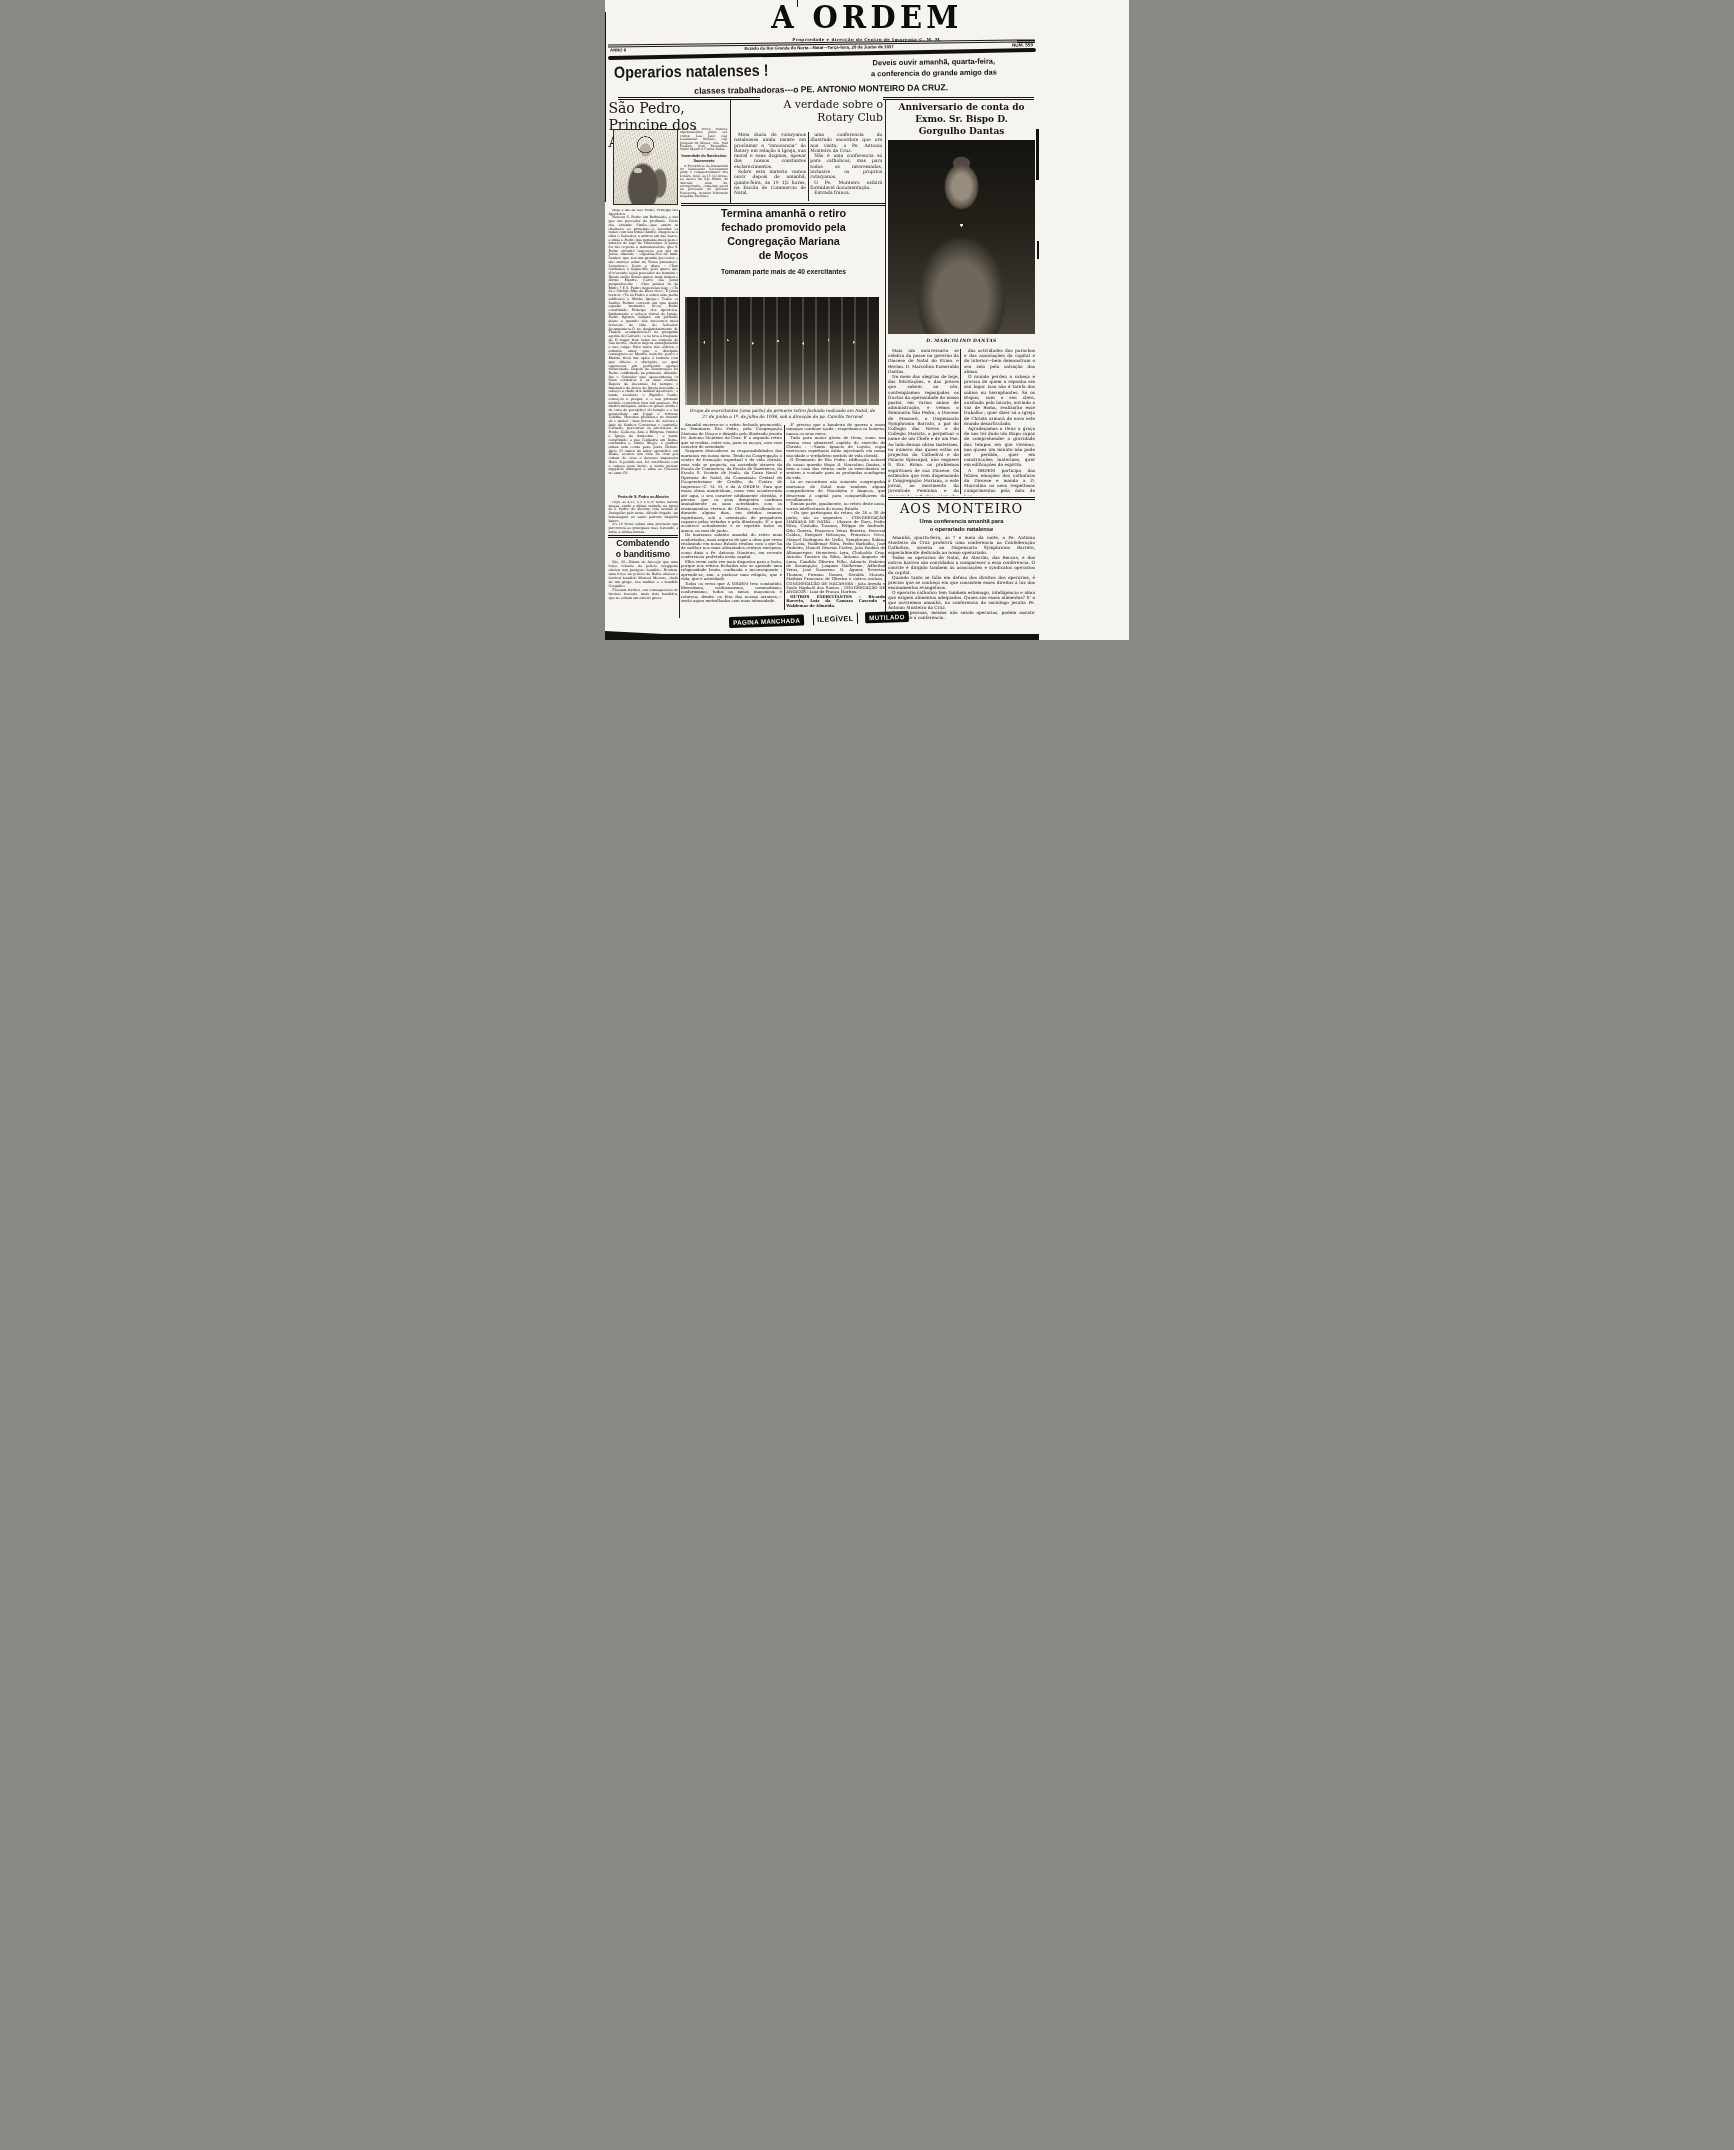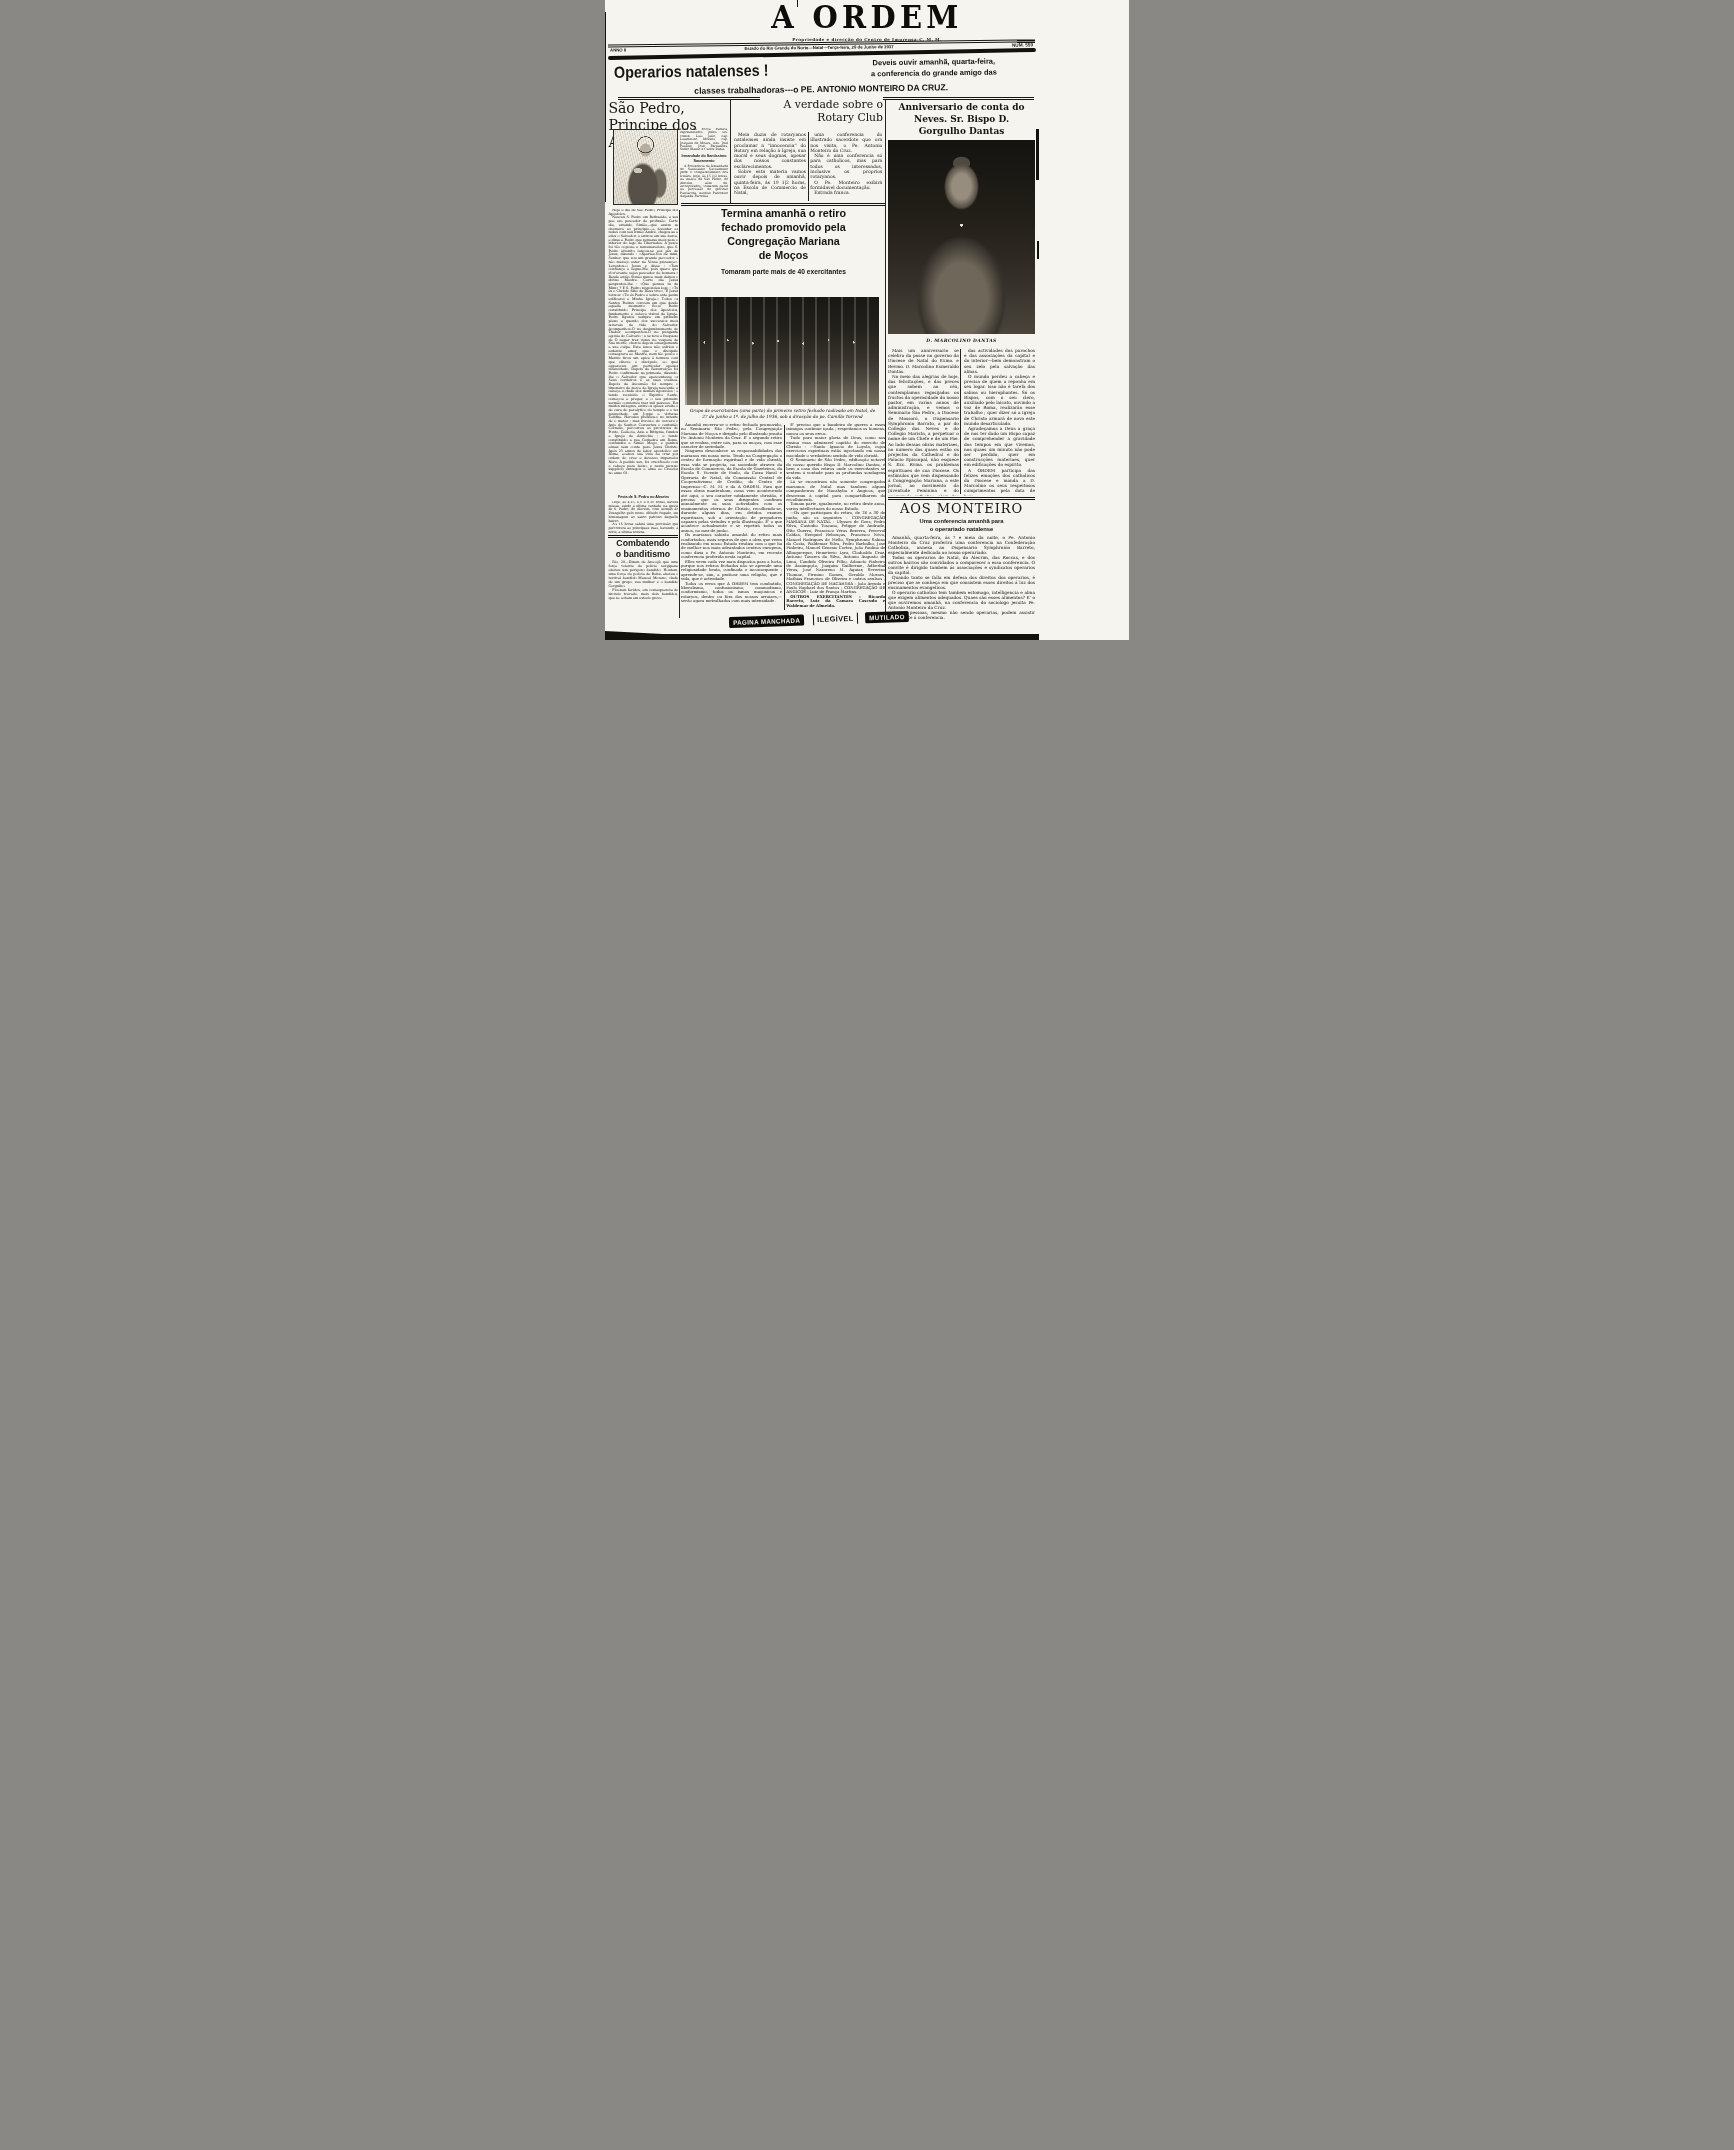--- a/index.html
+++ b/index.html
@@ -210,21 +210,21 @@
       <p>Lá se encontram não somente congregados marianos de Natal mas tambem alguns companheiros de Macahyba e Angicos, que desceram á capital para compartilharem do recolhimento.</p>
       <p>Tomam parte, igualmente, no retiro deste anno, varios intellectuaes do nosso Estado.</p>
       <p>—Os que participam do retiro, de 26 a 30 de junho, são os seguintes : CONGREGAÇÃO MARIANA DE NATAL : Ulysses de Goes, Pedro Silva, Custodio Toscano, Felippe de Andrade, Otto Guerra, Francisco Véras Bezerra, Perceval Caldas, Ezequiel Rebouças, Francisco Néco, Manoel Rodrigues de Mello, Symphronio Sabino da Costa, Waldemar Silva, Pedro Barbalho, José Pinheiro, Manoel Genesio Cortez, João Paulino de Albuquerque, Hemeterio Lyra, Clodoaldo Cruz, Antonio Tavares da Silva, Antonio Augusto de Lima, Candido Oliveira Filho, Adaucto Pinheiro de Assumpção, Joaquim Guilherme, Adherbal Véras, José Nazareno M. Aguiar, Severino Thomaz, Firmino Gomes, Geraldo Moraes, Mathias Francisco de Oliveira e outros avulsos ; CONGREGAÇÃO DE MACAHYBA : João Arruda e Paulo Raphael dos Santos ; CONGREGAÇÃO DE ANGICOS : Luiz de França Martins.</p>
       <p style="font-weight:bold;">OUTROS EXERCITANTES : Ricardo Barreto, Luiz da Camara Cascudo e Waldemar de Almeida.</p>
     </div>
   </div>
   <div class="abs vrule" style="left:179px;top:425px;height:185px;"></div>
 
   <div class="abs ann-head head-serif" style="left:283px;top:102px;width:147px;">
     <div>Anniversario de conta do</div>
-    <div>Neves. Sr. Bispo D.</div>
+    <div>Exmo. Sr. Bispo D.</div>
     <div>Gorgulho Dantas</div>
   </div>
   <div class="abs photo-bishop" style="left:283px;top:140px;width:147px;height:194px;"></div>
   <div class="abs pcap" style="left:283px;top:338px;width:147px;">D. MARCOLINO DANTAS</div>
   <div class="abs cols clip" style="left:283px;top:348px;width:147px;height:148px;gap:5.2px;">
     <div class="t-ann j" style="width:71px;">
       <p>Mais um anniversario se celebra da posse no governo da Diocese de Natal do Exmo. e Revmo. D. Marcolino Esmeraldo Dantas.</p>
       <p>No meio das alegrias de hoje, das felicitações, e das preces que sobem ao céu, contemplamos regosijados os fructos da operosidade do nosso pastor, em varios annos de administração, e vemos o Seminario São Pedro, a Diocese de Mossoró, o Dispensario Symphronio Barrato, a par do Collegio das Neves e do Collegio Marista, a perpetuar o nome de um Chefe e de um Pae. Ao lado dessas obras materiaes, no numero das quaes estão os projectos da Cathedral e do Palacio Episcopal, não esquece S. Exc. Rvma. os problemas espirituaes de sua Diocese. Os estimulos que vem dispensando á Congregação Mariana, a este jornal, ao movimento da Juventude Feminina e do operariado catholico, alem dos congressos eucharisticos e</p>
     </div>
     <div class="t-ann j" style="width:71px;">

